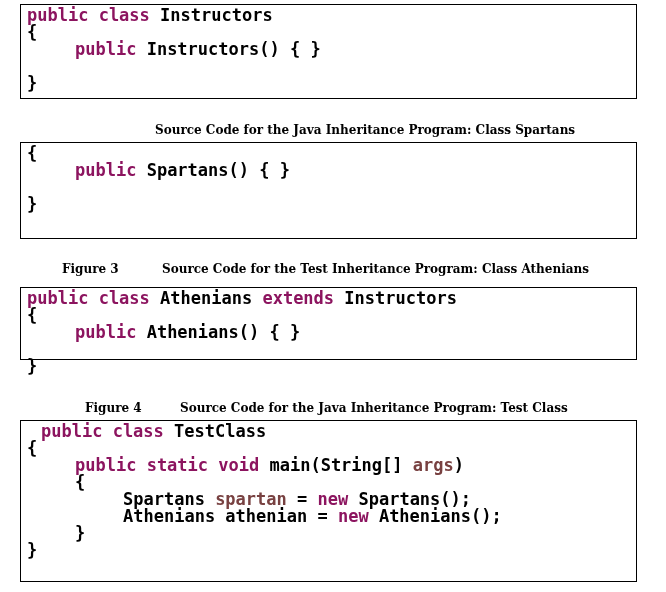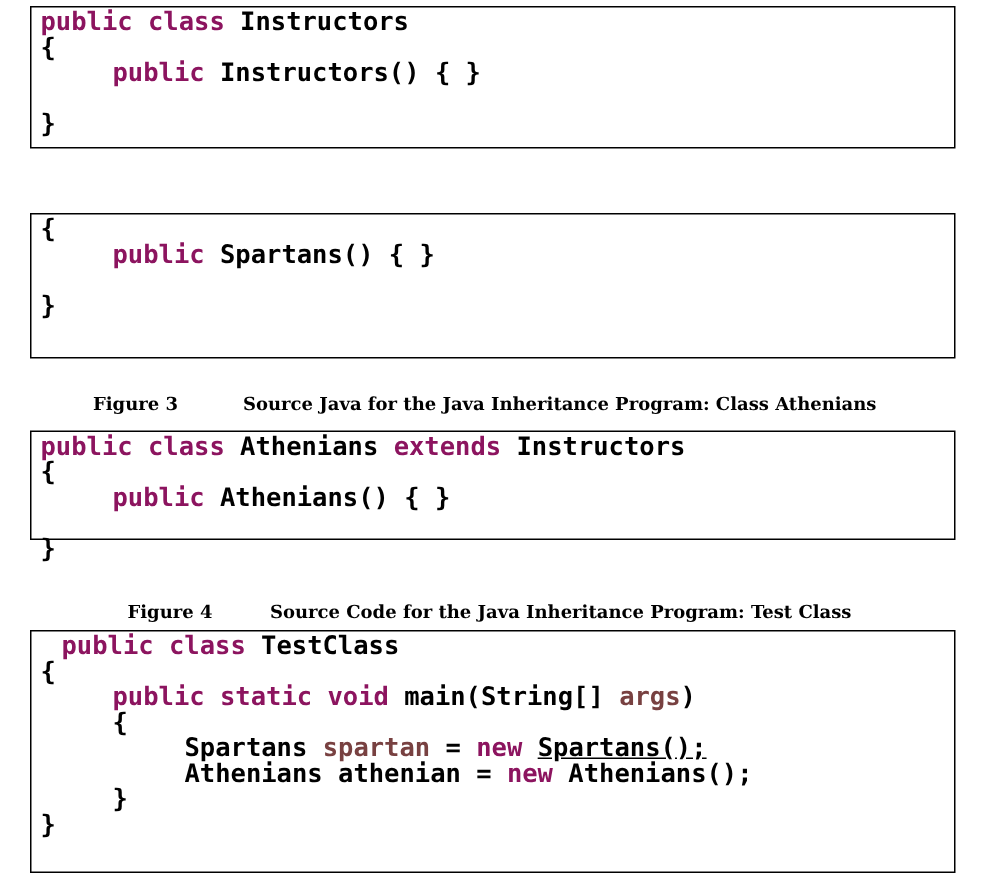--- a/index.html
+++ b/index.html
@@ -63,51 +63,52 @@
   <div class="code-box box-1">
       <div class="code-line" style="padding-left: 0px;"><span style="color: rgb(140, 20, 95);">public class </span><span style="color: rgb(0, 0, 0);">Instructors</span></div>
       <div class="code-line" style="padding-left: 0px;"><span style="color: rgb(0, 0, 0);">{</span></div>
       <div class="code-line" style="padding-left: 48px;"><span style="color: rgb(140, 20, 95);">public </span><span style="color: rgb(0, 0, 0);">Instructors() { }</span></div>
       <div class="code-line" style="padding-left: 0px;">&nbsp;</div>
       <div class="code-line" style="padding-left: 0px;"><span style="color: rgb(0, 0, 0);">}</span></div>
     </div>
 
   <div class="caption cap-2">
     <span class="fig-label">Figure 2</span>
+    <span class="fig-desc">Source Code for the Java Inheritance Program: Class Spartans</span>
   </div>
 
   <div class="code-box box-2">
       <div class="code-line" style="padding-left: 0px;"><span style="color: rgb(0, 0, 0);">{</span></div>
       <div class="code-line" style="padding-left: 48px;"><span style="color: rgb(140, 20, 95);">public </span><span style="color: rgb(0, 0, 0);">Spartans() { }</span></div>
       <div class="code-line" style="padding-left: 0px;">&nbsp;</div>
       <div class="code-line" style="padding-left: 0px;"><span style="color: rgb(0, 0, 0);">}</span></div>
     </div>
 
   <div class="caption cap-3">
     <span class="fig-label">Figure 3</span>
-    <span class="fig-desc">Source Java for the Java Inheritance Program: Class Athenians</span>
+    <span class="fig-desc">Source Code for the Test Inheritance Program: Class Athenians</span>
   </div>
 
   <div class="code-box box-3">
       <div class="code-line" style="padding-left: 0px;"><span style="color: rgb(140, 20, 95);">public class </span><span style="color: rgb(0, 0, 0);">Athenians </span><span style="color: rgb(140, 20, 95);">extends </span><span style="color: rgb(0, 0, 0);">Instructors</span></div>
       <div class="code-line" style="padding-left: 0px;"><span style="color: rgb(0, 0, 0);">{</span></div>
       <div class="code-line" style="padding-left: 48px;"><span style="color: rgb(140, 20, 95);">public </span><span style="color: rgb(0, 0, 0);">Athenians() { }</span></div>
       <div class="code-line" style="padding-left: 0px;">&nbsp;</div>
       <div class="code-line" style="padding-left: 0px;"><span style="color: rgb(0, 0, 0);">}</span></div>
     </div>
 
   <div class="caption cap-4">
     <span class="fig-label">Figure 4</span>
     <span class="fig-desc">Source Code for the Java Inheritance Program: Test Class</span>
   </div>
 
   <div class="code-box box-4">
       <div class="code-line" style="padding-left: 14px;"><span style="color: rgb(140, 20, 95);">public class </span><span style="color: rgb(0, 0, 0);">TestClass</span></div>
       <div class="code-line" style="padding-left: 0px;"><span style="color: rgb(0, 0, 0);">{</span></div>
       <div class="code-line" style="padding-left: 48px;"><span style="color: rgb(140, 20, 95);">public static void </span><span style="color: rgb(0, 0, 0);">main(String[] </span><span style="color: rgb(120, 65, 65); text-align: right;">args</span><span style="color: rgb(0, 0, 0);">)</span></div>
       <div class="code-line" style="padding-left: 48px;"><span style="color: rgb(0, 0, 0);">{</span></div>
-      <div class="code-line" style="padding-left: 96px;"><span style="color: rgb(0, 0, 0);">Spartans </span><span style="color: rgb(120, 65, 65);">spartan</span><span style="color: rgb(0, 0, 0);"> = </span><span style="color: rgb(140, 20, 95);">new </span><span style="color: rgb(0, 0, 0); text-decoration: underline;">Spartans();</span></div>
+      <div class="code-line" style="padding-left: 96px;"><span style="color: rgb(0, 0, 0);">Spartans </span><span style="color: rgb(120, 65, 65);">spartan</span><span style="color: rgb(0, 0, 0);"> = </span><span style="color: rgb(140, 20, 95);">new </span><span style="color: rgb(0, 0, 0);">Spartans();</span></div>
       <div class="code-line" style="padding-left: 96px;"><span style="color: rgb(0, 0, 0);">Athenians athenian = </span><span style="color: rgb(140, 20, 95);">new </span><span style="color: rgb(0, 0, 0);">Athenians();</span></div>
       <div class="code-line" style="padding-left: 48px;"><span style="color: rgb(0, 0, 0);">}</span></div>
       <div class="code-line" style="padding-left: 0px;"><span style="color: rgb(0, 0, 0);">}</span></div>
     </div>
 
 </div>
 
 </body></html>

